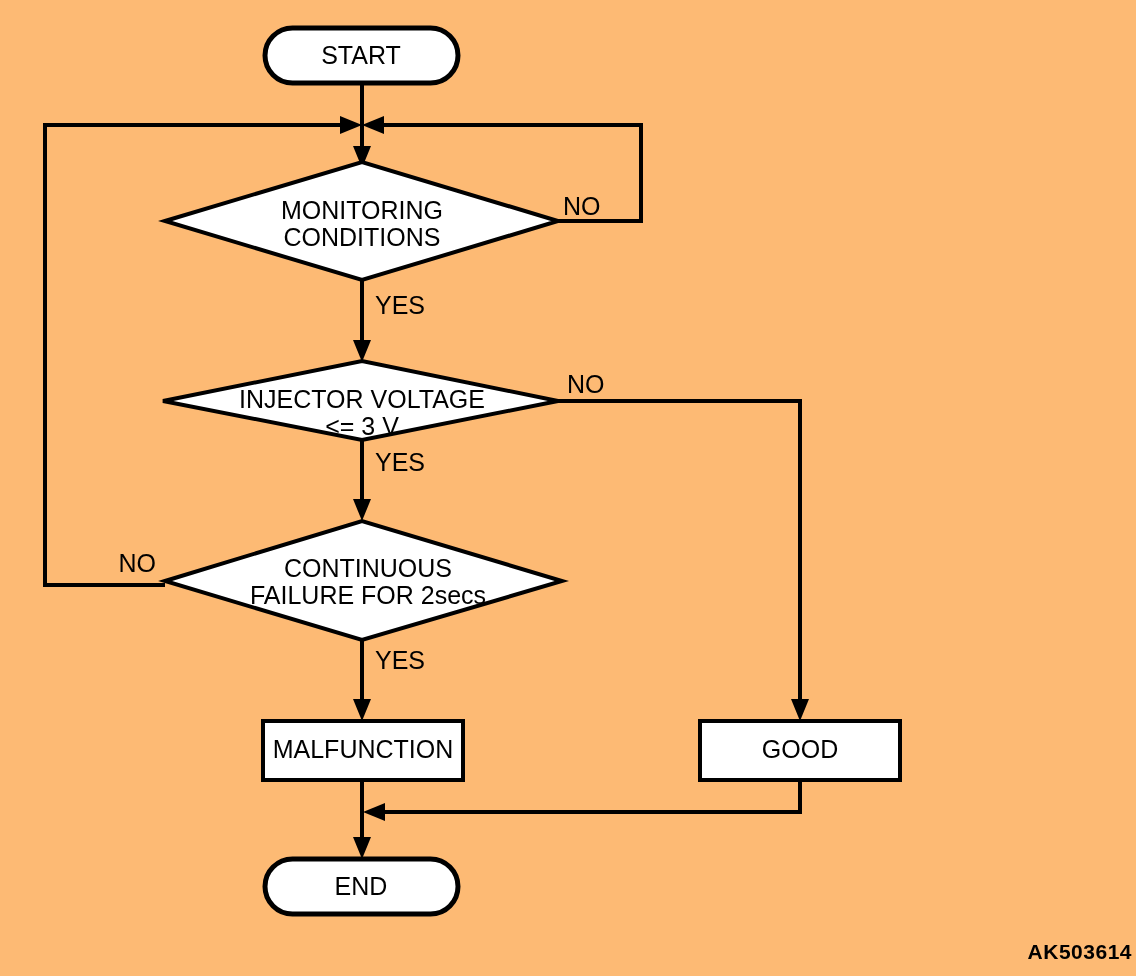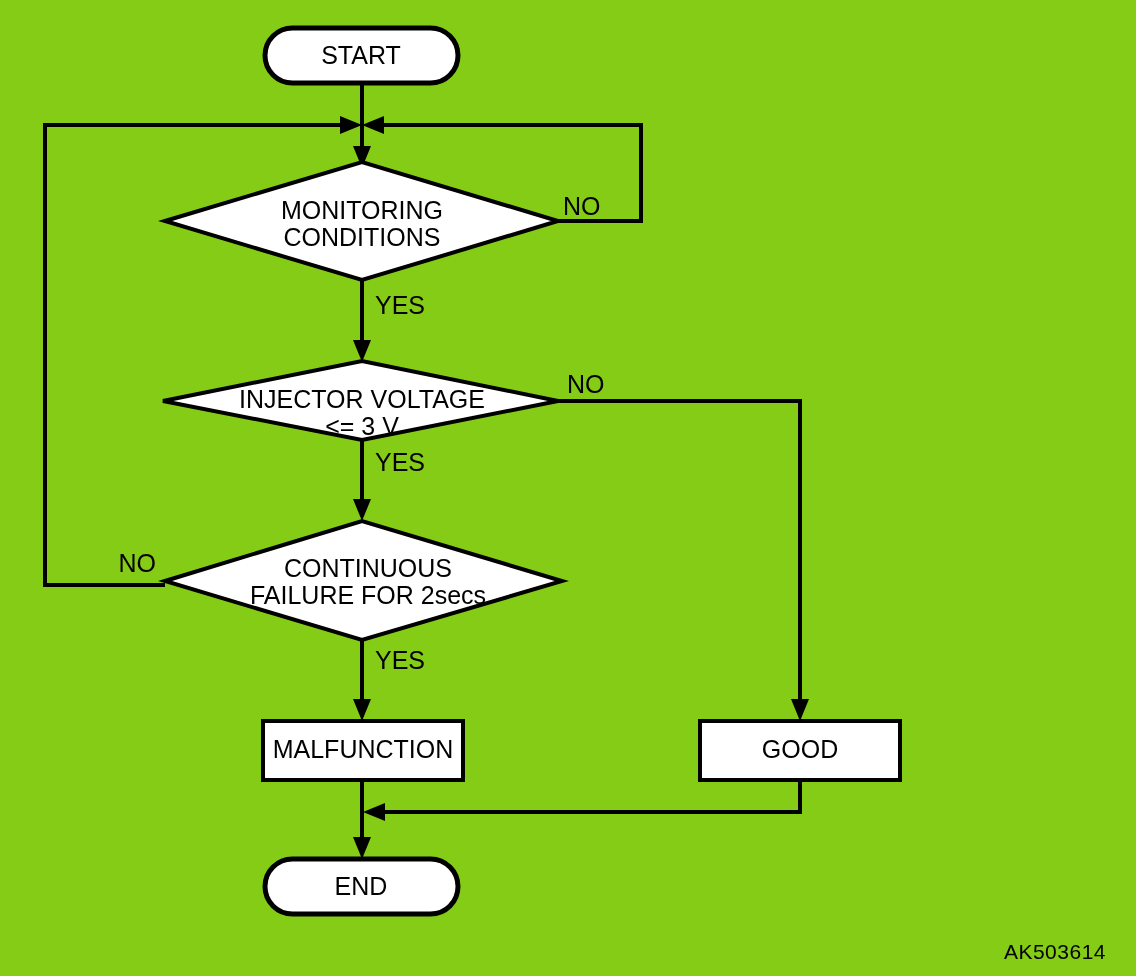--- a/index.html
+++ b/index.html
@@ -7,21 +7,21 @@
     padding: 0;
     background: #ffffff;
   }
   body {
     font-family: "Liberation Sans", sans-serif;
   }
   #page {
     position: relative;
     width: 1136px;
     height: 976px;
-    background: #84cc16;
+    background: #fdba74;
     overflow: hidden;
   }
   #flow-svg {
     position: absolute;
     left: 0;
     top: 0;
     width: 1136px;
     height: 976px;
   }
   .shape-stroke {
@@ -53,25 +53,25 @@
     dominant-baseline: middle;
   }
   .edge-label {
     font-family: "Liberation Sans", sans-serif;
     font-size: 25px;
     fill: #000000;
     dominant-baseline: middle;
   }
   .watermark {
     position: absolute;
-    right: 30px;
+    right: 4px;
     bottom: 12px;
     font-family: "Liberation Sans", sans-serif;
     font-size: 21px;
-    font-weight: normal;
+    font-weight: bold;
     color: #000000;
     letter-spacing: 0.5px;
   }
 </style>
 </head>
 <body>
 
 <div id="page">
 
   <svg id="flow-svg" viewBox="0 0 1136 976">

